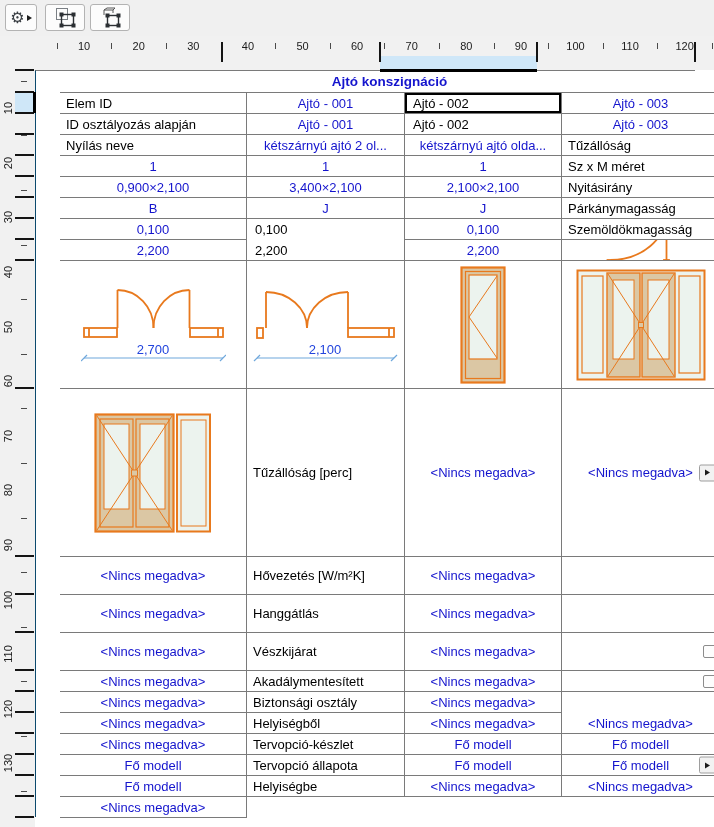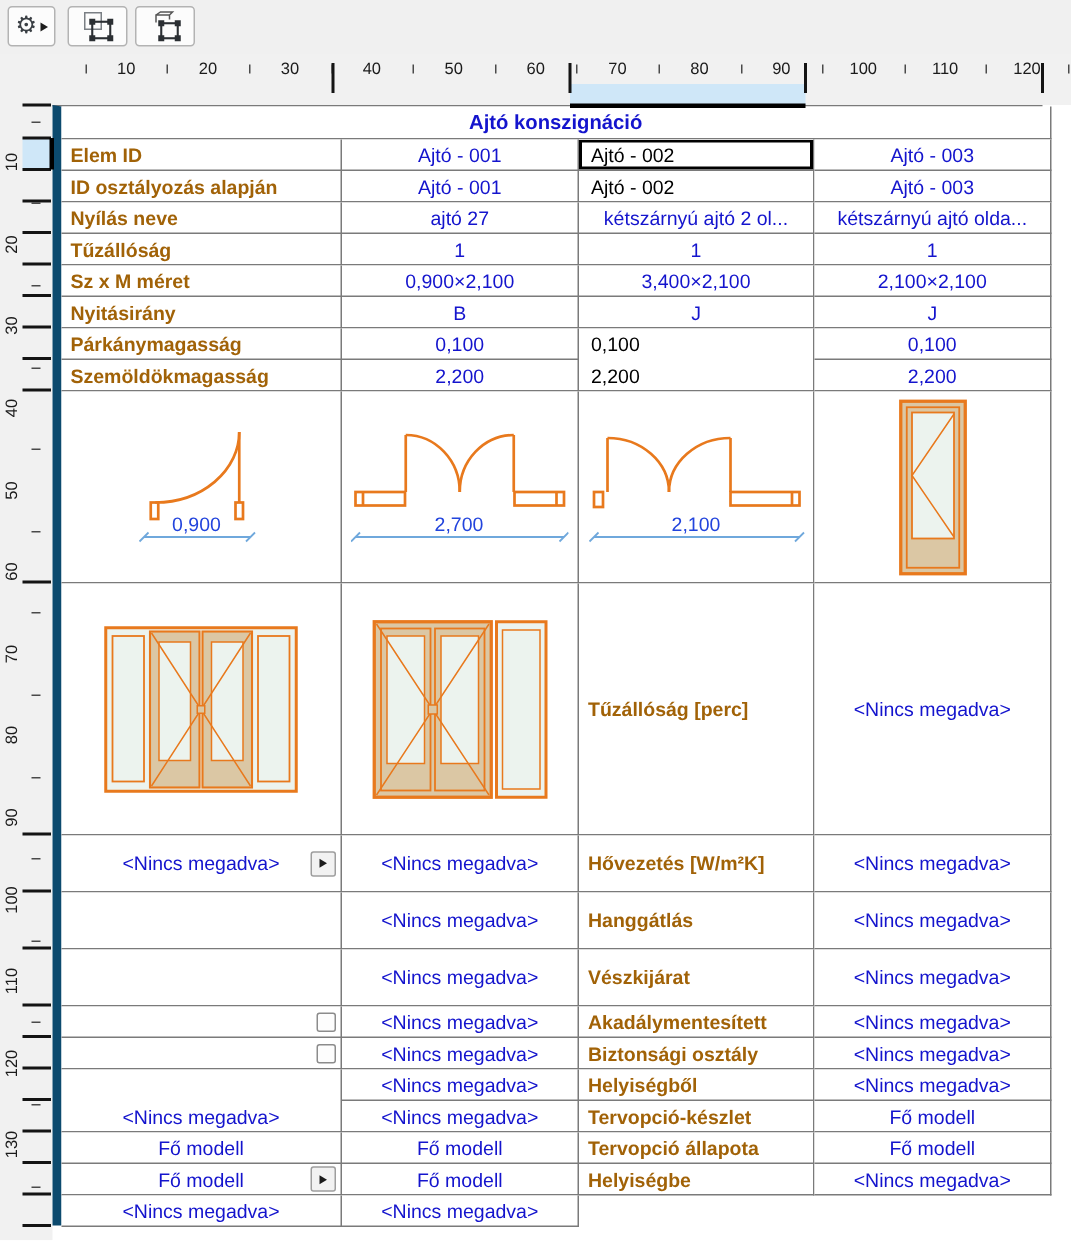--- a/index.html
+++ b/index.html
@@ -28,28 +28,28 @@
   .lnum{position:absolute;left:-3px;width:22px;height:12px;transform:rotate(-90deg);
     text-align:center;font-size:11px;color:#1b1b1b;line-height:12px;}
   .ltick{position:absolute;left:21px;width:6px;height:1px;background:#4a4a4a;}
   .ltickM{position:absolute;left:15px;width:19px;height:2px;background:#141414;}
   .hl-top{position:absolute;left:380px;top:56px;width:157px;height:14px;background:#CFE7F8;}
   .hl-left{position:absolute;left:15px;top:92px;width:20px;height:21px;background:#CFE7F8;}
   .mark-top{position:absolute;left:380px;top:69px;width:157px;height:3px;background:#000;z-index:6;}
   .mark-left{position:absolute;left:33px;top:92px;width:3px;height:21px;background:#000;z-index:6;}
   
   .tbl{position:absolute;left:35px;top:70px;width:660px;height:747px;background:#fff;
-    border-left:6px solid #0c4a6e;border-top:1px solid #7A7A7A;box-sizing:border-box;
+    border-left:1px solid #0c4a6e;border-top:1px solid #7A7A7A;box-sizing:border-box;
     display:grid;grid-template-columns:187px 158px 157px 158px;
-    grid-template-rows:22px repeat(8,21px) 128px 168px repeat(3,38px) repeat(7,21px);}
+    grid-template-rows:22px repeat(8,21px) 128px 168px repeat(3,38px) repeat(7,21px);padding-left:24px;}
   .c{border-right:1px solid #7A7A7A;border-bottom:1px solid #7A7A7A;box-sizing:border-box;
     display:flex;align-items:center;justify-content:center;overflow:hidden;white-space:nowrap;
     font-size:13px;color:#1414CD;position:relative;background:#fff;}
   .title{grid-column:1/-1;font-weight:bold;color:#1414CD;font-size:13.5px;}
-  .l{justify-content:flex-start;padding-left:6px;font-weight:bold;color:#a16207;}
+  .l{justify-content:flex-start;padding-left:6px;font-weight:normal;color:#000000;}
   .blk{color:#000;justify-content:flex-start;padding-left:8px;}
   .sel{box-shadow:inset 0 0 0 2px #000;}
   .nb{border-bottom:none;}
   .cbcell{justify-content:flex-end;padding-right:3px;}
   .checkbox{width:11px;height:11px;border:1px solid #8C8C8C;background:#FDFDFD;border-radius:2px;}
   .ddbtn{position:absolute;right:3px;top:50%;transform:translateY(-50%);width:15px;height:15px;
     background:#F2F2F2;border:1px solid #9E9E9E;border-radius:2px;display:flex;
     align-items:center;justify-content:center;}
   .ddarr{width:0;height:0;border-left:5px solid #1c1c1c;border-top:3.5px solid transparent;
     border-bottom:3.5px solid transparent;}
@@ -201,21 +201,20 @@
     <div class="c">Ajtó - 001</div>
     <div class="c blk sel">Ajtó - 002</div>
     <div class="c">Ajtó - 003</div>
 
     <div class="c l">ID osztályozás alapján</div>
     <div class="c">Ajtó - 001</div>
     <div class="c blk">Ajtó - 002</div>
     <div class="c">Ajtó - 003</div>
 
     <div class="c l">Nyílás neve</div>
-    <div class="c">ajtó 27</div>
     <div class="c">kétszárnyú ajtó 2 ol...</div>
     <div class="c">kétszárnyú ajtó olda...</div>
 
     <div class="c l">Tűzállóság</div>
     <div class="c">1</div>
     <div class="c">1</div>
     <div class="c">1</div>
 
     <div class="c l">Sz x M méret</div>
     <div class="c">0,900×2,100</div>

